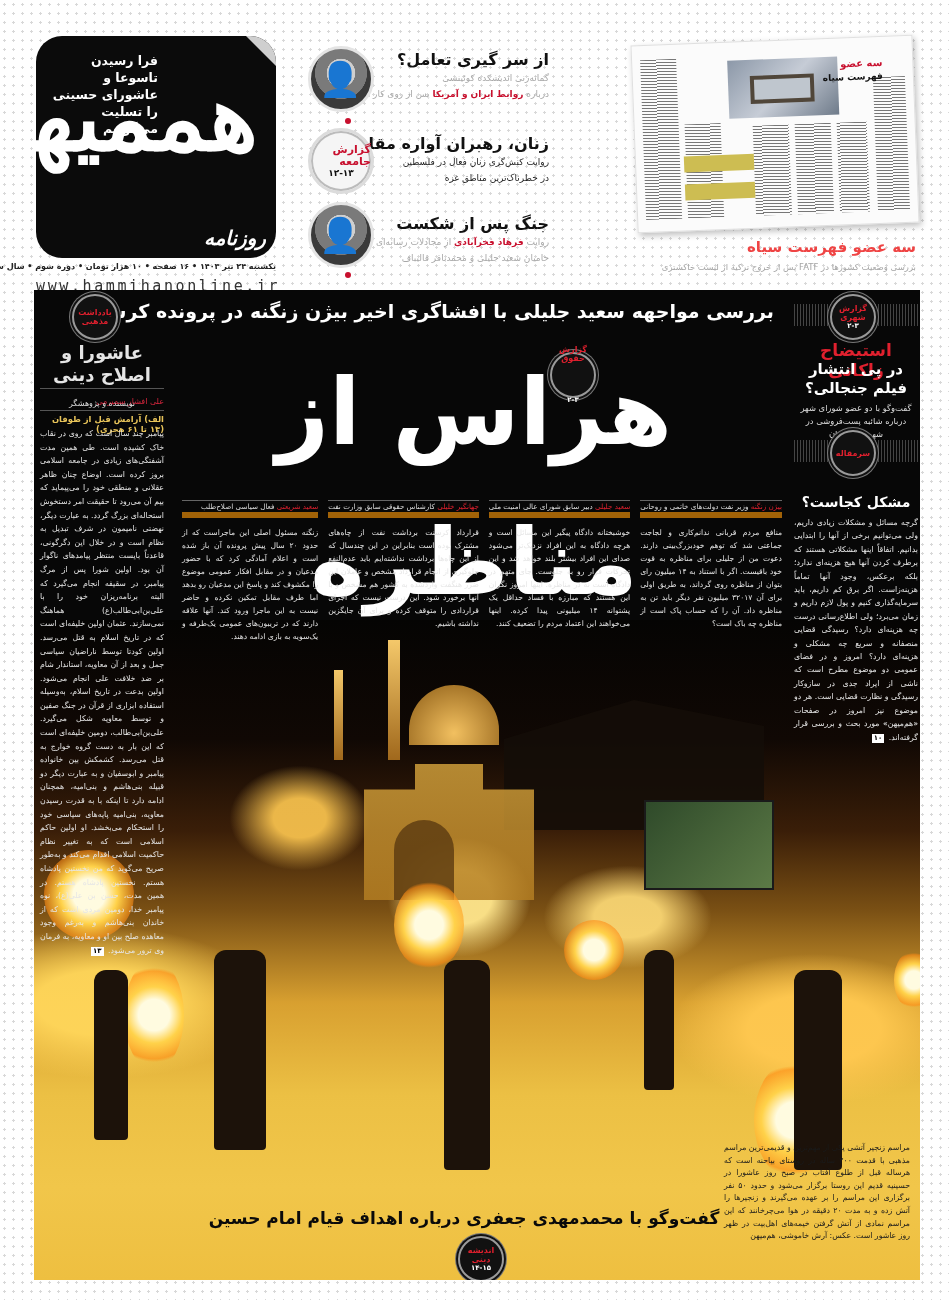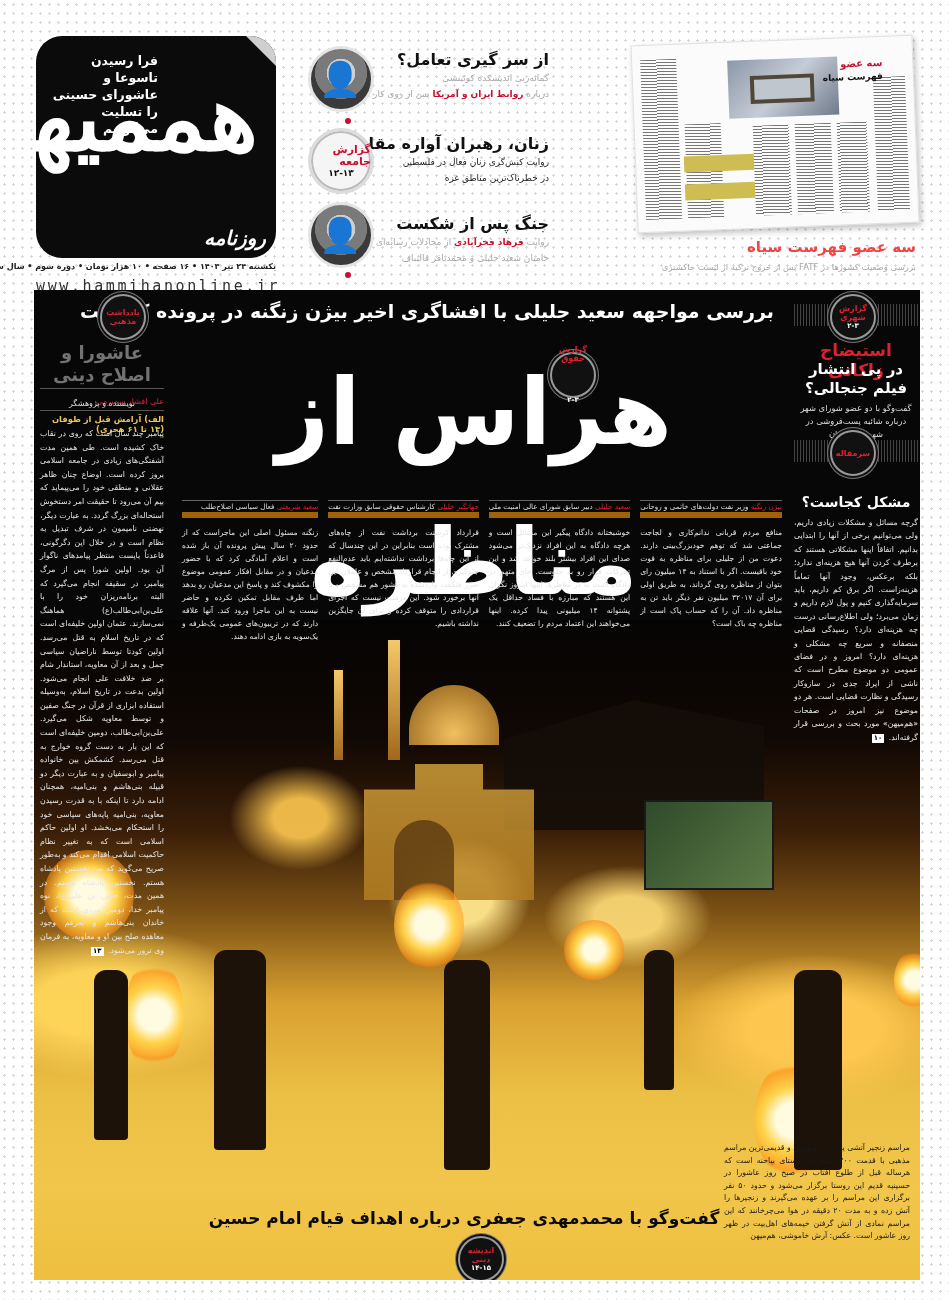--- a/index.html
+++ b/index.html
@@ -161,24 +161,24 @@
       background: #111; border: 2px solid #9a9a9a; box-shadow: 0 0 0 2px #111, 0 0 0 3px #777;
       display: flex; flex-direction: column; align-items: center; justify-content: center;
       text-align: center;
     }
     .round-badge .rb1 { color: #e0202e; font-weight: bold; font-size: 8px; line-height: 9px; }
     .round-badge .rb2 { color: #fff; font-weight: bold; font-size: 7px; line-height: 9px; }
     #badge-hoghoogh { left: 516px; top: 62px; gap: 33px; }
 
     
     #left-col { position: absolute; left: 6px; top: 0; width: 132px; }
-    #badge-yaddasht { left: 38px; top: 4px; margin-left: 28px; }
+    #badge-yaddasht { left: 38px; top: 4px; }
     #left-title {
       position: absolute; left: 6px; top: 52px; width: 124px; text-align: center;
-      color: #737373; font-weight: bold; font-size: 18px; line-height: 22px;
+      color: #e5e5e5; font-weight: bold; font-size: 18px; line-height: 22px;
     }
     #left-author {
       position: absolute; left: 6px; top: 98px; width: 124px; text-align: right;
       color: #d7263d; font-size: 8px; border-top: 1px solid #555;
       padding-top: 8px;
     }
     #left-author-role {
       position: absolute; left: 6px; top: 109px; width: 124px; text-align: center;
       color: #ddd; font-size: 8px; border-bottom: 1px solid #555; padding-bottom: 2px;
     }

